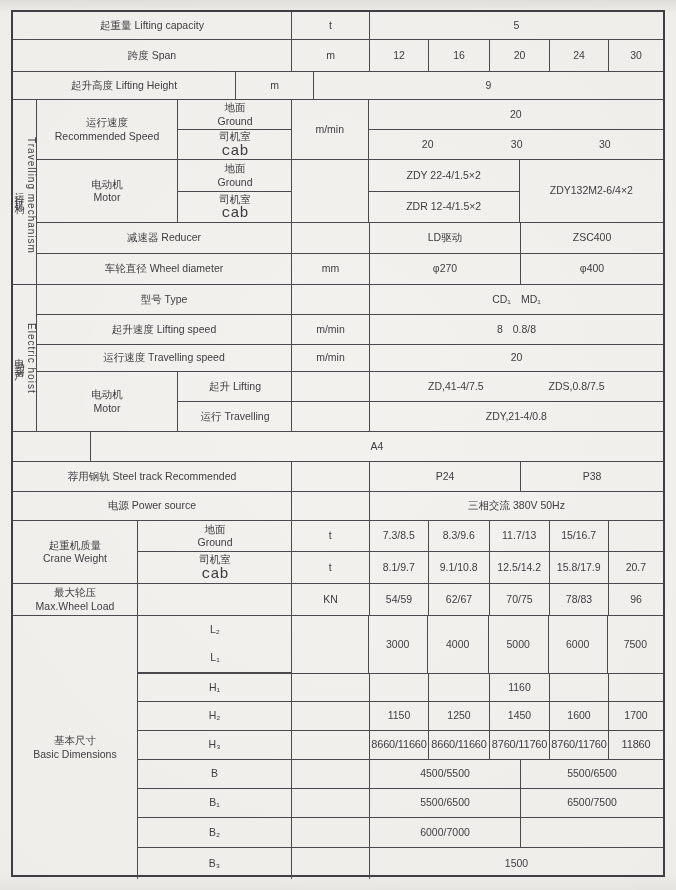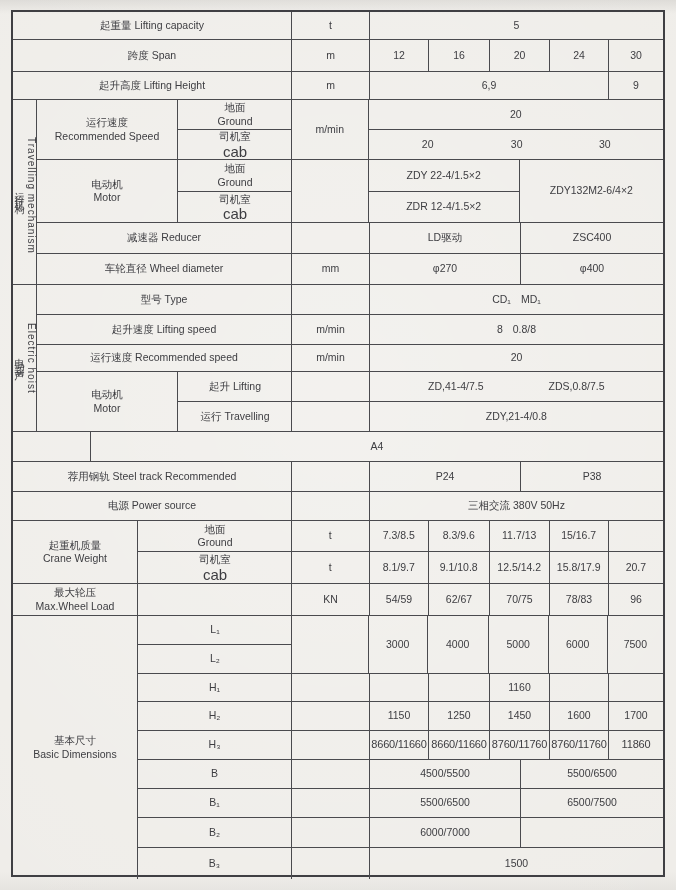--- a/index.html
+++ b/index.html
@@ -31,21 +31,21 @@
   .col{display:flex;flex-direction:column;}
   .c{
     border-right:1.3px solid var(--ln);
     display:flex;align-items:center;justify-content:center;
     text-align:center;line-height:1.25;
     overflow:hidden;
   }
   .nr{border-right:none !important;}
   .two{flex-direction:column;}
   .two span{display:block;}
-  .cab{font-family:Liberation Sans, sans-serif;font-size:15px;line-height:1;}
+  .cab{font-family:Liberation Mono, monospace;font-size:15px;line-height:1;}
   .gap22{gap:10px;}
   .gap55{gap:65px;}
   .small{font-size:11px;letter-spacing:-0.2px;}
   .fx{flex:1;}
   
   .strip{width:24px;border-right:1.3px solid var(--ln);display:flex;align-items:center;justify-content:center;}
   .vtxt{writing-mode:vertical-lr;text-orientation:mixed;font-size:10px;display:flex;align-items:center;}
   .vzh{text-orientation:upright;letter-spacing:4px;}
   .ven{letter-spacing:1px;}
   .vcolumn{display:flex;flex-direction:column;align-items:center;}
@@ -68,23 +68,22 @@
     <div class="c" style="width:279px">跨度 Span</div>
     <div class="c" style="width:78px">m</div>
     <div class="c" style="width:59px">12</div>
     <div class="c" style="width:61px">16</div>
     <div class="c" style="width:60px">20</div>
     <div class="c" style="width:59px">24</div>
     <div class="c nr fx">30</div>
   </div>
 
   <div class="r" style="height:28px">
-    <div class="c" style="width:279px">起升高度 Lifting Height</div>
+    <div class="c" style="width:223px">起升高度 Lifting Height</div>
     <div class="c" style="width:78px">m</div>
-    <div class="c" style="width:239px">6,9</div>
     <div class="c nr fx">9</div>
   </div>
 
   <div class="r" style="height:185px">
     <div class="strip">
       <div class="vtxt vcolumn">
         <span class="vzh">运行机构</span>
         <span class="ven">Travelling mechanism</span>
       </div>
     </div>
@@ -192,21 +191,21 @@
       <div class="sr" style="height:30px">
         <div class="c" style="width:255px">起升速度 Lifting speed</div>
         <div class="c" style="width:78px">m/min</div>
         <div class="c nr fx gap22">
           <span>8</span>
           <span>0.8/8</span>
         </div>
       </div>
 
       <div class="sr" style="height:27px">
-        <div class="c" style="width:255px">运行速度 Recommended speed</div>
+        <div class="c" style="width:255px">运行速度 Travelling speed</div>
         <div class="c" style="width:78px">m/min</div>
         <div class="c nr fx">20</div>
       </div>
 
       <div class="sr nb fx">
         <div class="c two" style="width:141px">
           <span>电动机</span>
           <span>Motor</span>
         </div>
         <div class="col" style="width:114px">
@@ -319,25 +318,25 @@
 
   <div class="r nb" style="height:263px">
     <div class="c two" style="width:125px">
       <span>基本尺寸</span>
       <span>Basic Dimensions</span>
     </div>
     <div class="col fx">
 
       <div class="sr" style="height:58px">
         <div class="col" style="width:154px">
+          <div class="sr nb fx">
+              <div class="c nr fx">L₂</div>
+            </div>
           <div class="sr" style="height:29px">
               <div class="c nr fx">L₁</div>
-            </div>
-          <div class="sr nb fx">
-              <div class="c nr fx">L₂</div>
             </div>
         </div>
         <div class="c" style="width:78px;border-left:1.3px solid var(--ln);margin-left:-1.3px"></div>
         <div class="c" style="width:59px">3000</div>
         <div class="c" style="width:61px">4000</div>
         <div class="c" style="width:60px">5000</div>
         <div class="c" style="width:59px">6000</div>
         <div class="c nr fx">7500</div>
       </div>
 

